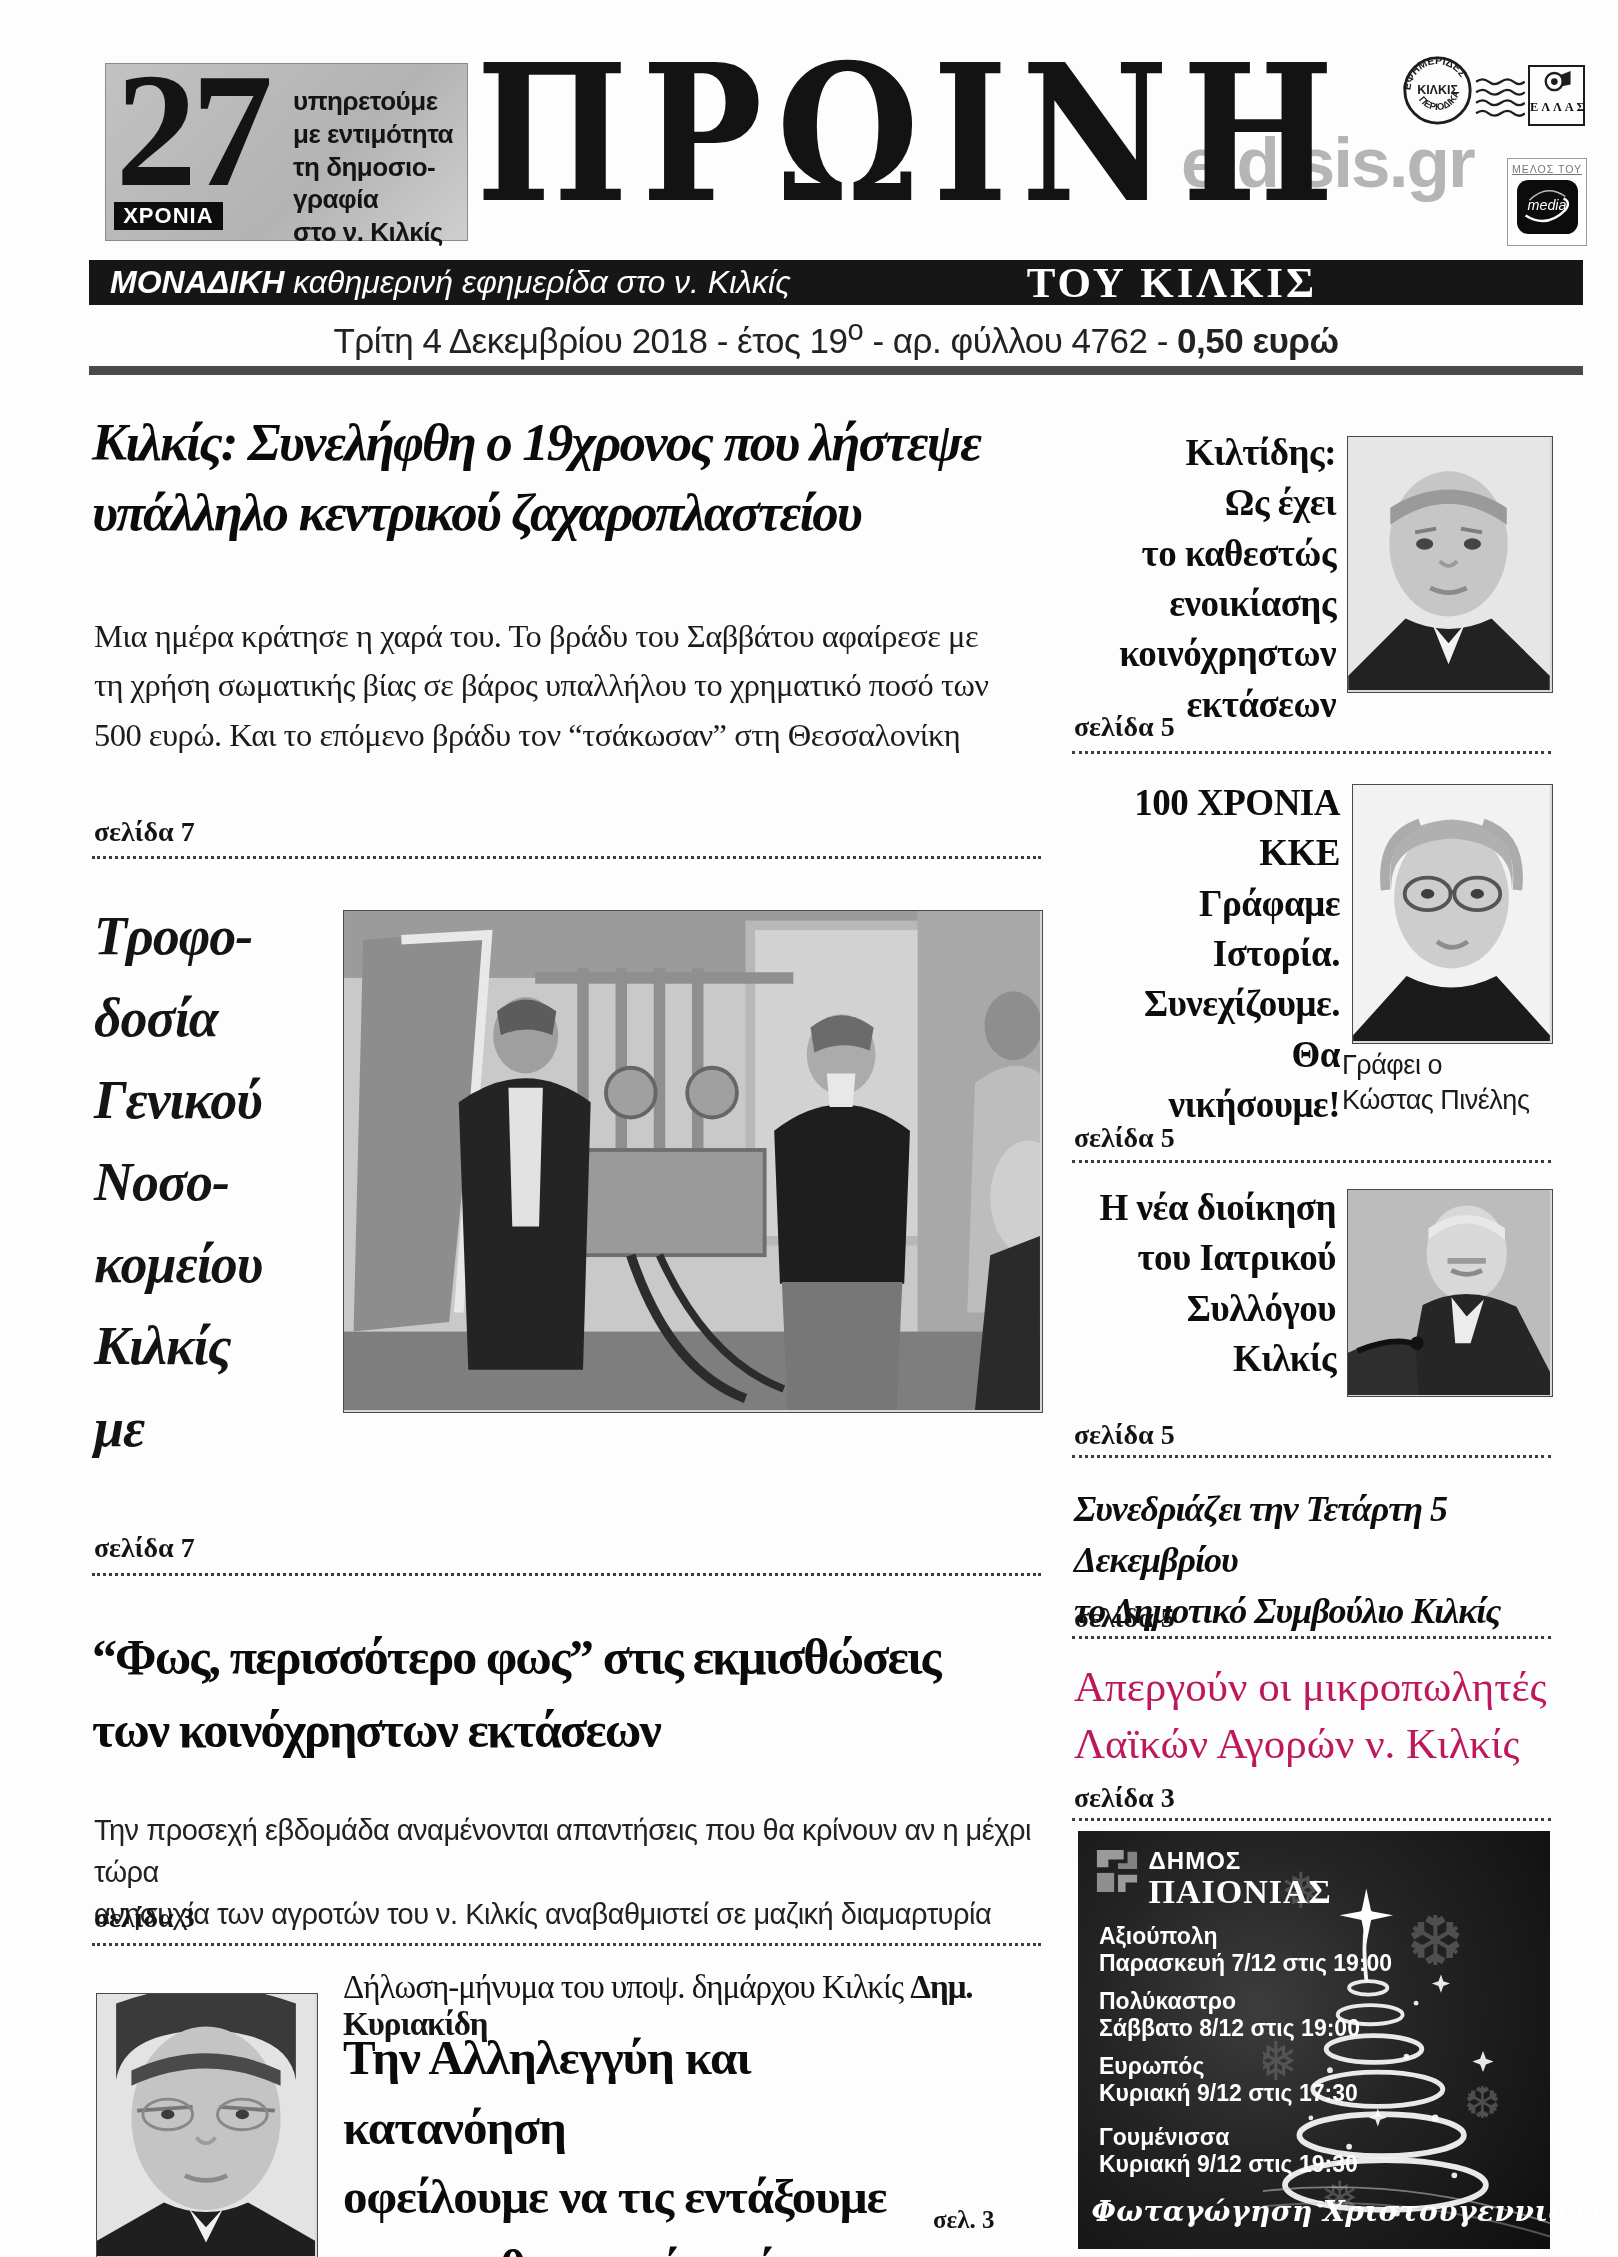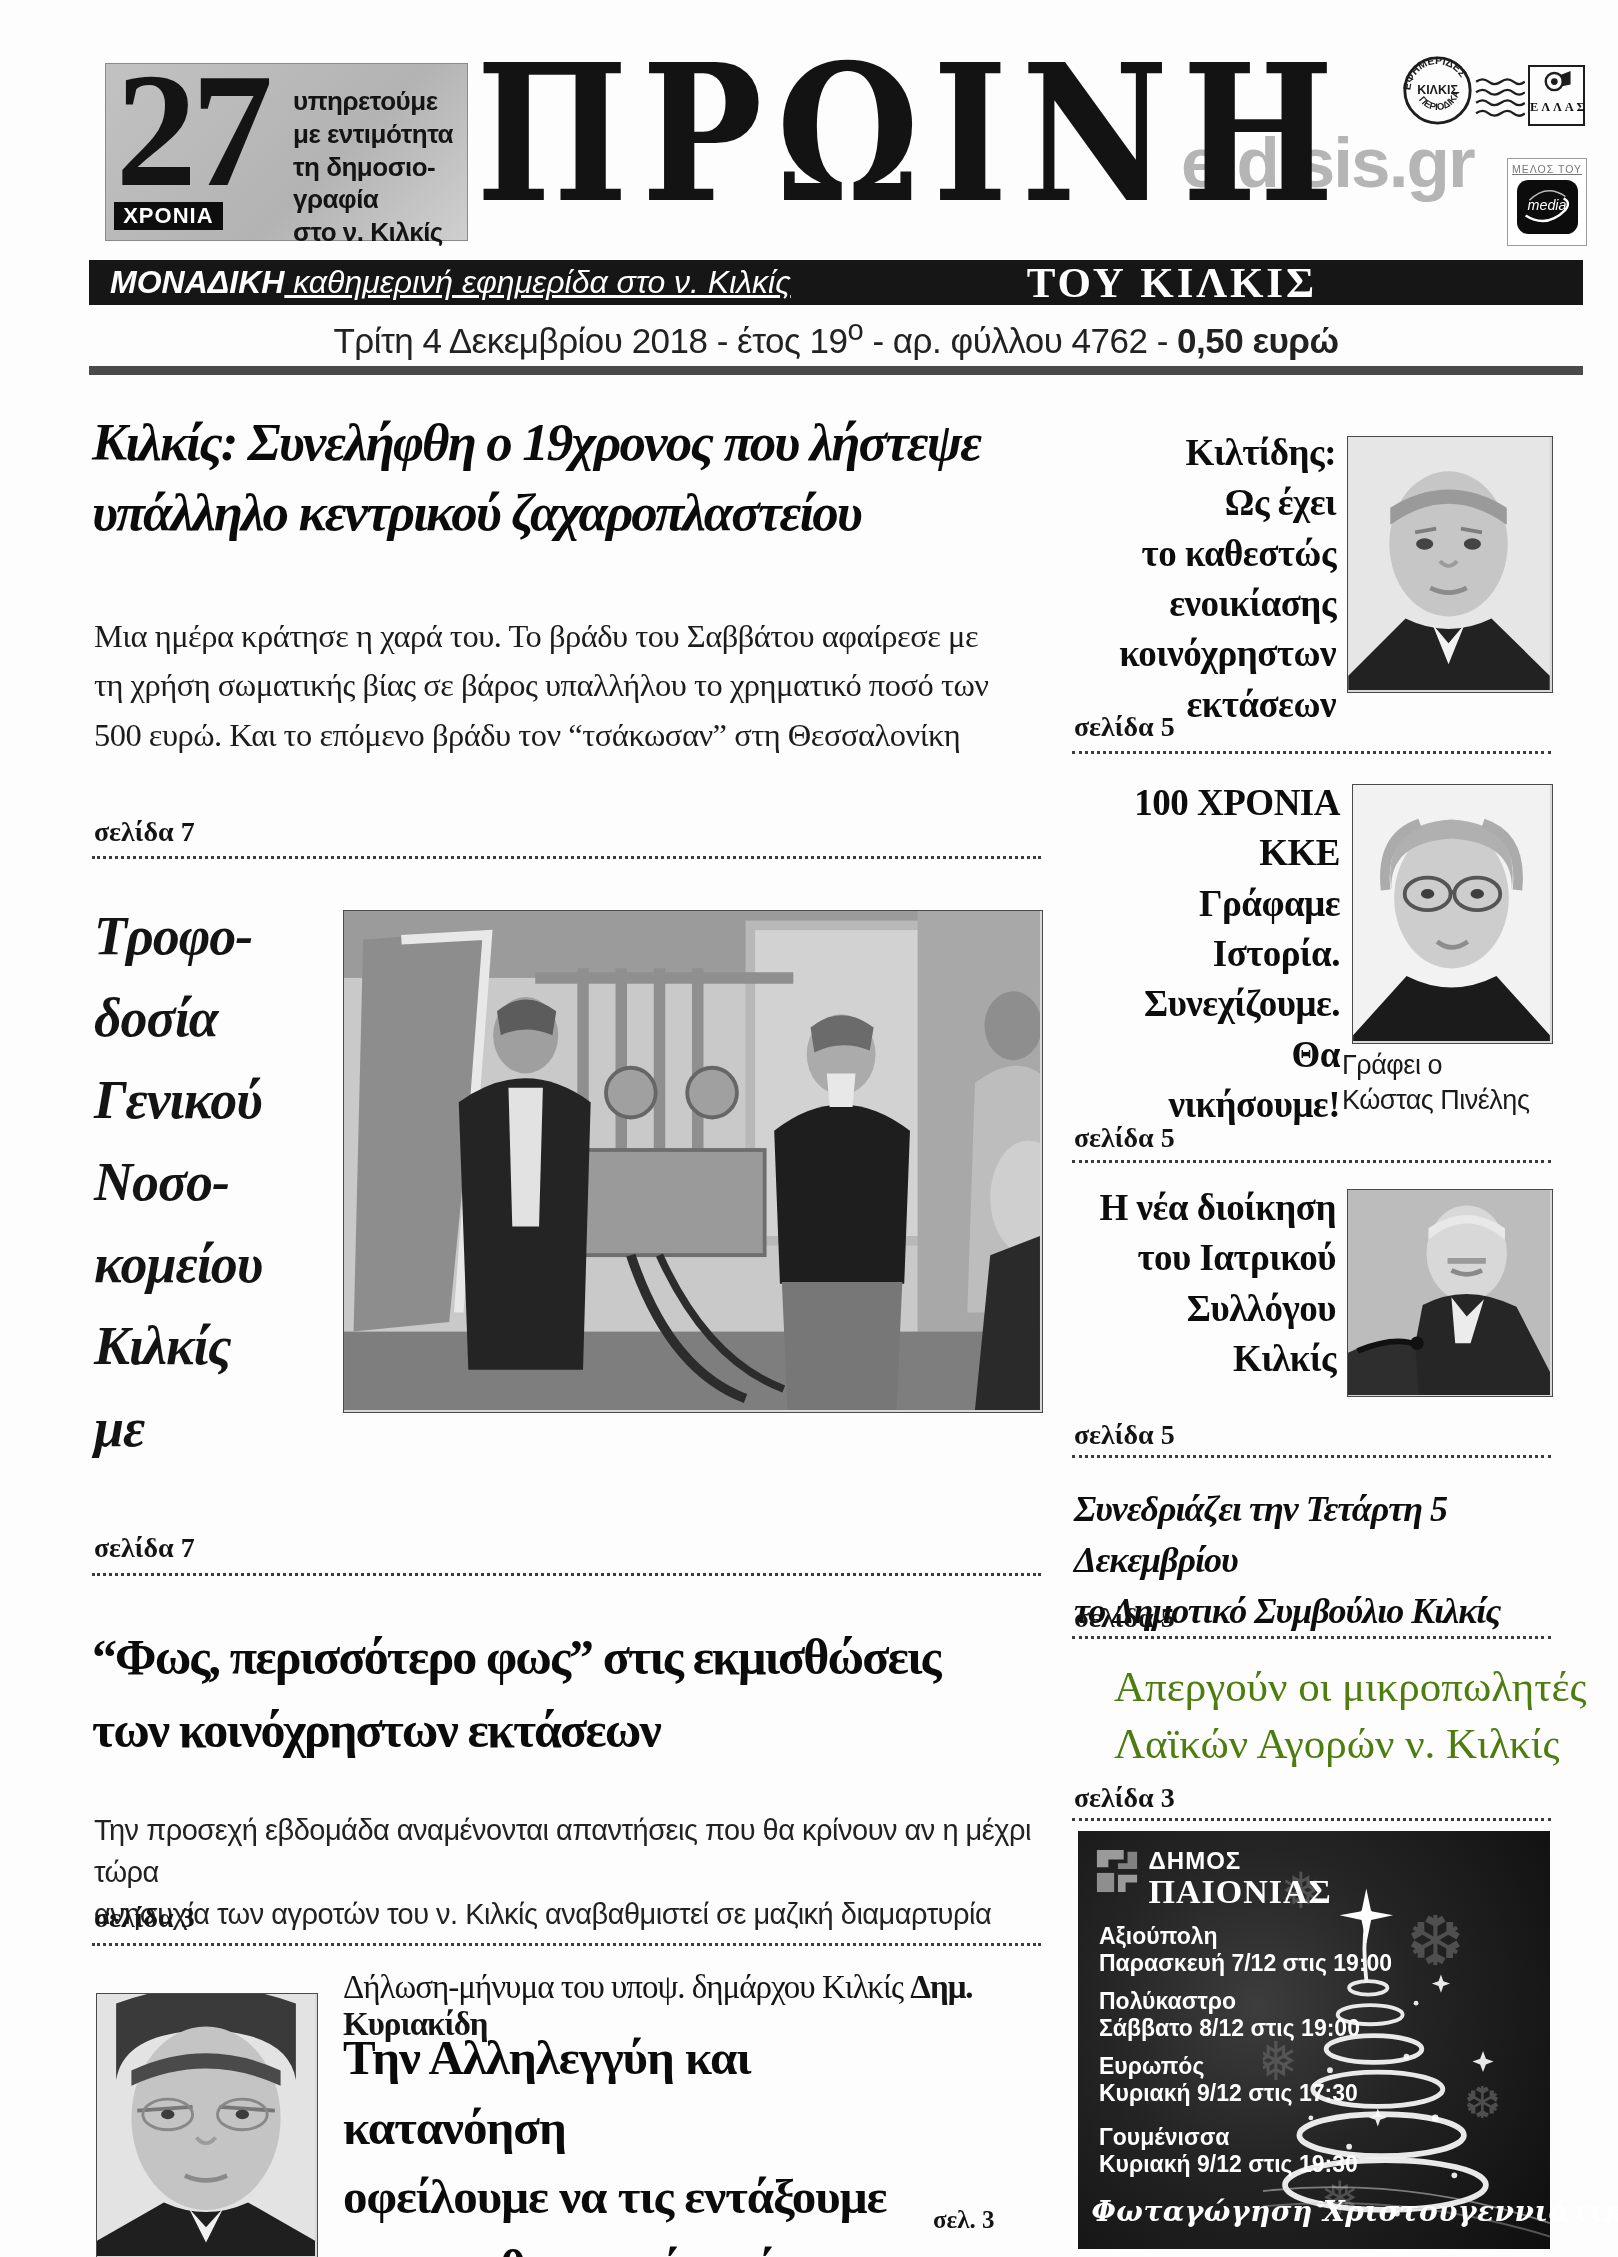--- a/index.html
+++ b/index.html
@@ -22,21 +22,21 @@
   .stamp-waves{left:1475px;top:76px;width:50px;height:44px;}
   .stamp-ellas{left:1528px;top:65px;width:57px;height:61px;border:2.9px solid #1c1c1c;box-sizing:border-box;text-align:center;}
   .stamp-ellas .glyph{margin-top:1.9px;}
   .stamp-ellas .txt{font:700 12.4px "Liberation Serif",serif;letter-spacing:2.9px;}
   .member{left:1507px;top:158px;width:80px;height:88px;border:1.9px solid #9a9a9a;background:#fff;text-align:center;box-sizing:border-box;}
   .member .lbl{font:400 10.5px "Liberation Sans",sans-serif;color:#777;letter-spacing:1px;margin-top:3.8px;text-decoration:underline;}
   .member .logo{margin:4.8px auto 0;width:61px;height:54px;background:#0c0c0c;border-radius:11.5px;position:relative;}
   .member .logo span{position:absolute;left:0;right:0;top:17px;color:#fff;font:italic 400 14.3px "Liberation Sans",sans-serif;}
   .tagbar{left:89px;top:260px;width:1494px;height:45px;background:#161616;color:#fff;display:flex;align-items:center;}
   .tagbar .tg{font:italic 700 32px "Liberation Sans",sans-serif;margin-left:21px;white-space:nowrap;}
-  .tagbar .tg .rest{font-weight:400;text-decoration:underline;}
+  .tagbar .tg .rest{font-weight:400;}
   .tagbar .ed{font:700 43px "Liberation Serif",serif;letter-spacing:2.9px;margin-left:auto;margin-right:266px;white-space:nowrap;}
   .dateline{left:89px;top:314px;width:1494px;text-align:center;font:400 35px "Liberation Sans",sans-serif;color:#222;letter-spacing:-0.5px;}
   .dateline b{font-weight:700;}
   .grayrule{left:89px;top:366px;width:1494px;height:8.6px;background:#4a4a4a;}
 
   
   .dotted{border-top:3.8px dotted #3c3c3c;height:0;}
   .pageref{font:700 28px "Liberation Serif",serif;color:#141414;}
   .photo{border:1px solid #4a4a4a;overflow:hidden;background:#d8d8d8;}
   .photo svg{display:block;}
@@ -87,21 +87,21 @@
   .dot-e{left:0;top:1160px;width:479px;}
   .sC-head{left:0;top:1183px;width:264px;}
   .sC-photo{left:275px;top:1189px;width:204px;height:206px;}
   .sC-page{left:1.9px;top:1419px;}
   .dot-f{left:0;top:1455px;width:479px;}
   .sD-head{left:1.9px;top:1484px;width:477px;font:italic 700 36px "Liberation Serif",serif;
            line-height:1.42;white-space:pre-line;letter-spacing:-1px;color:#0d0d0d;}
   .sD-page{left:1.9px;top:1602px;}
   .dot-g{left:0;top:1636px;width:479px;}
   .sE-head{left:1.9px;top:1659px;width:477px;font:400 43px "Liberation Serif",serif;
-           line-height:1.32;white-space:pre-line;color:#4d7c0f;margin-left:40px;}
+           line-height:1.32;white-space:pre-line;color:#be185d;}
   .sE-page{left:1.9px;top:1782px;}
   .dot-h{left:0;top:1818px;width:479px;}
 
   
   .ad{left:1078px;top:1831px;width:472px;height:418px;color:#fff;
       background:radial-gradient(circle at 38% 42%, #3d3d3d 0%, #242424 42%, #0e0e0e 100%);}
   .ad-logo{position:absolute;left:17px;top:17px;display:flex;gap:9.6px;align-items:flex-start;}
   .ad-org1{font:700 24px "Liberation Sans",sans-serif;letter-spacing:1px;line-height:1.05;}
   .ad-org2{font:700 34px "Liberation Serif",serif;letter-spacing:1px;}
   .ad-ev{position:absolute;left:21px;font-family:"Liberation Sans",sans-serif;}

